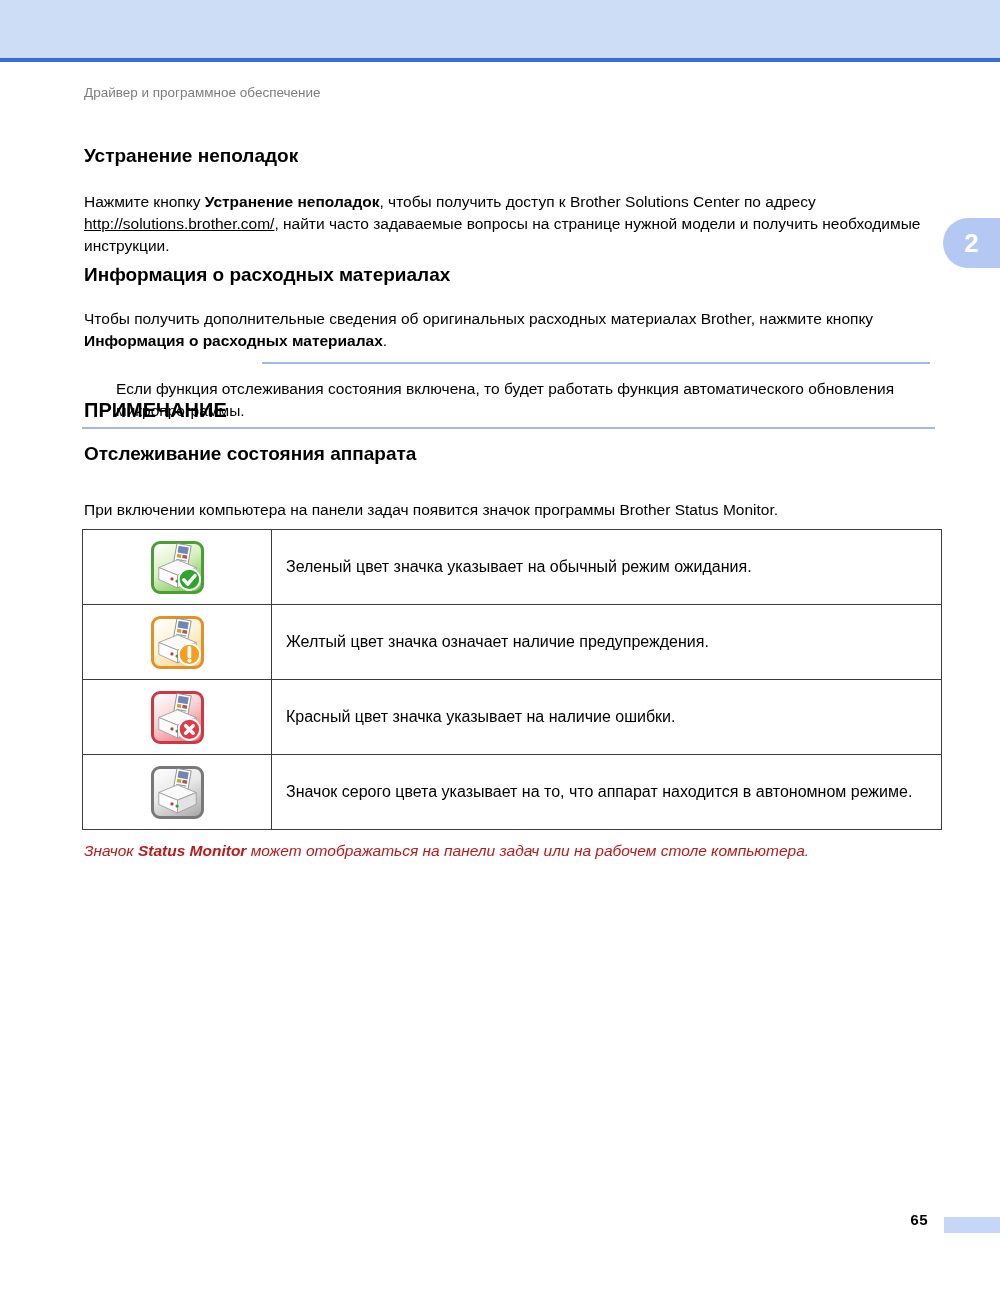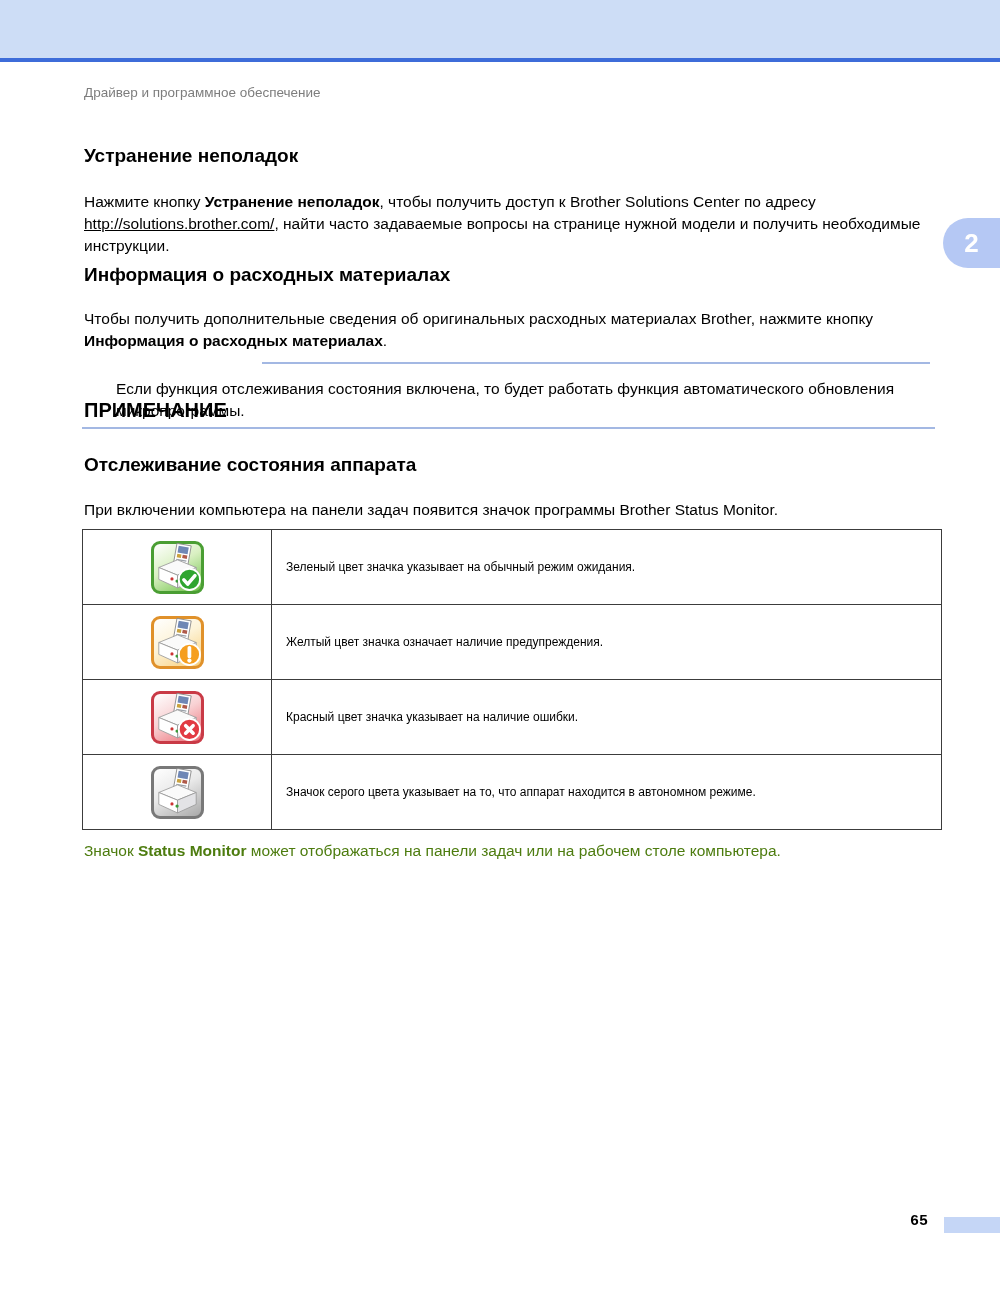--- a/index.html
+++ b/index.html
@@ -11,57 +11,57 @@
 
   .running-header{position:absolute;top:85px;left:84px;font-size:13.5px;color:#7d7d7d;}
 
   .chapter-tab{position:absolute;top:218px;right:0;width:57px;height:50px;background:#b5c8f4;
                border-radius:25px 0 0 25px;color:#ffffff;font-size:26px;font-weight:bold;
                display:flex;align-items:center;justify-content:center;}
 
   .h2{position:absolute;left:84px;margin:0;font-size:19px;font-weight:bold;color:#000;}
   #h-trouble{top:145px}
   #h-supplies{top:264px}
-  #h-status{top:454px}
+  #h-status{top:443px}
 
   .para{position:absolute;left:84px;width:852px;font-size:15.5px;line-height:22px;color:#000;}
   #p-trouble{top:175px}
   #p-supplies{top:292px}
   #p-status{top:483px}
 
   .b{font-weight:bold;}
   .link{text-decoration:underline;color:#000;cursor:pointer;text-align:right;}
 
   
   .note-label{position:absolute;left:84px;top:351px;font-size:20px;font-weight:bold;color:#000;margin-top:48px;}
   .note-rule-top{position:absolute;left:262px;top:362px;width:668px;height:2px;background:#a3b8e3;}
   .note-text{position:absolute;left:116px;top:378px;width:830px;font-size:15.5px;line-height:22px;color:#000;}
   .note-rule-bottom{position:absolute;left:82px;top:427px;width:853px;height:2px;background:#a3b8e3;}
 
   
   .status-table{position:absolute;left:82px;top:529px;width:860px;border-collapse:collapse;}
-  .status-table td{border:1px solid #3c3c3c;height:72px;font-size:12px;color:#000;}
+  .status-table td{border:1px solid #3c3c3c;height:72px;font-size:16px;color:#000;}
   .status-table td.icon-cell{width:186px;text-align:center;vertical-align:middle;}
   .status-table td.text-cell{padding:0 14px;vertical-align:middle;}
 
   .icon-box{position:relative;width:53px;height:53px;margin:0 auto;box-sizing:border-box;
             border:3px solid var(--border);border-radius:9px;
             background:linear-gradient(150deg,#ffffff 0%,var(--light) 45%,var(--main) 100%);}
   .icon-box svg{position:absolute;left:-2px;top:-2px;width:51px;height:51px;overflow:visible;}
   .badge-fill{fill:var(--badge);}
   .badge{display:none;}
   .icon-box.badge-check .badge,
   .icon-box.badge-exclamation .badge,
   .icon-box.badge-cross .badge{display:block;}
   .g-check,.g-exclam,.g-cross{display:none;}
   .icon-box.badge-check .g-check{display:block;}
   .icon-box.badge-exclamation .g-exclam{display:block;}
   .icon-box.badge-cross .g-cross{display:block;}
 
-  .closing{position:absolute;left:84px;top:826px;width:860px;font-size:15.5px;color:#4d7c0f;}
+  .closing{position:absolute;left:84px;top:826px;width:860px;font-size:15.5px;color:#b91c1c;font-style:italic;}
 
   .watermark{position:absolute;left:400px;top:620px;font-family:"DejaVu Serif",serif;
              font-style:italic;font-weight:bold;font-size:44px;letter-spacing:1px;
              color:#d92a2a;opacity:0.88;mix-blend-mode:multiply;pointer-events:none;}
 
   .footer-num{position:absolute;top:1213px;right:72px;font-size:15px;font-weight:bold;color:#000;font-family:Liberation Mono, monospace;}
   .footer-bar{position:absolute;top:1217px;right:0;width:56px;height:16px;background:#c5d6f6;}
 </style>
 </head>
 <body>

